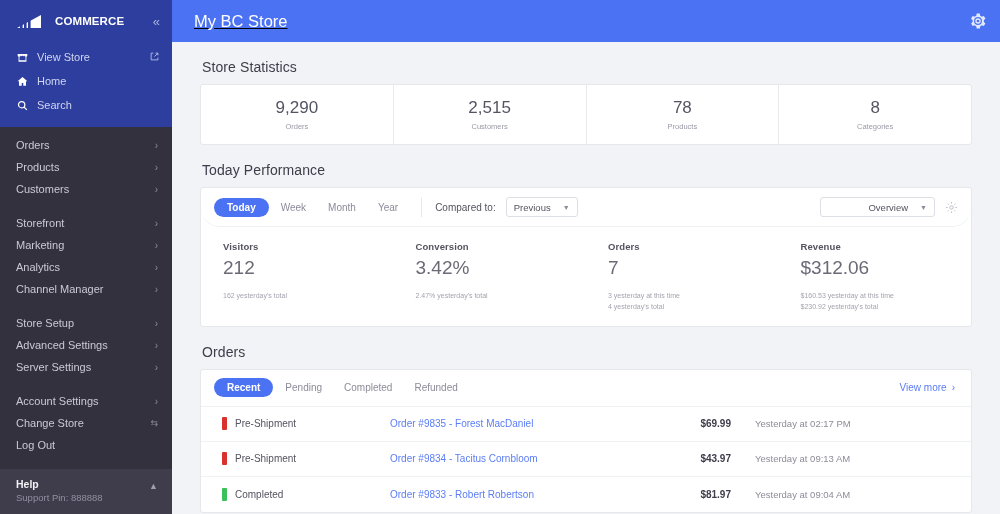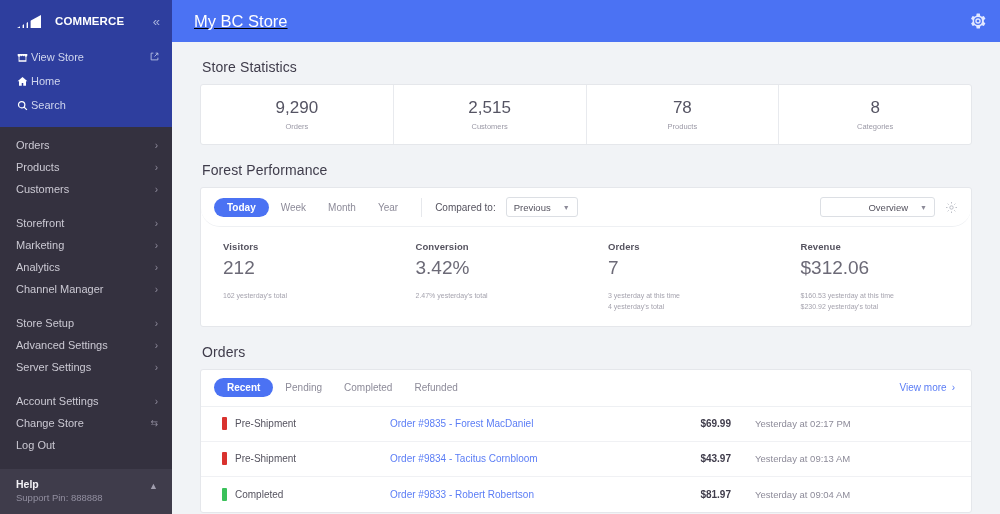--- a/index.html
+++ b/index.html
@@ -35,21 +35,21 @@
     color: #ffffff; font-size: 11.5px; font-weight: bold;
     letter-spacing: 0.1px; white-space: nowrap; margin-left: 12px;
   }
   .collapse-icon {
     color: #a9b3dd; font-size: 13px; line-height: 1;
     cursor: pointer; letter-spacing: -1px;
   }
   .sb-quick { padding: 3px 0 10px 0; }
   .sb-q-item {
     height: 24px; display: flex; align-items: center;
-    padding: 0 13px 0 16px; gap: 2px;
+    padding: 0 13px 0 16px; gap: 8px;
     color: #cfd5ee; font-size: 11px; cursor: pointer; justify-content: flex-end;
   }
   .sb-q-item .ic { width: 13px; display: flex; align-items: center; justify-content: center; color: #ffffff; }
   .sb-q-item .lbl { flex: 1; }
   .sb-q-item .ext { color: #b6bfe3; font-size: 10px; }
 
   .sb-groups { flex: 1; padding-top: 7px; }
   .sb-group { padding: 0 0 12px 0; }
   .sb-item {
     height: 22px; display: flex; align-items: center;
@@ -326,21 +326,21 @@
         <div class="stat">
           <div class="v">78</div>
           <div class="k">Products</div>
         </div>
         <div class="stat">
           <div class="v">8</div>
           <div class="k">Categories</div>
         </div>
       </div>
 
-      <h2 class="section-title">Forest Performance</h2>
+      <h2 class="section-title">Today Performance</h2>
       <div class="card">
         <div class="perf-head">
           <div class="pills">
             <span class="pill active">Today</span>
             <span class="pill">Week</span>
             <span class="pill">Month</span>
             <span class="pill">Year</span>
           </div>
           <div class="vdiv"></div>
           <span class="cmp-label">Compared to:</span>

